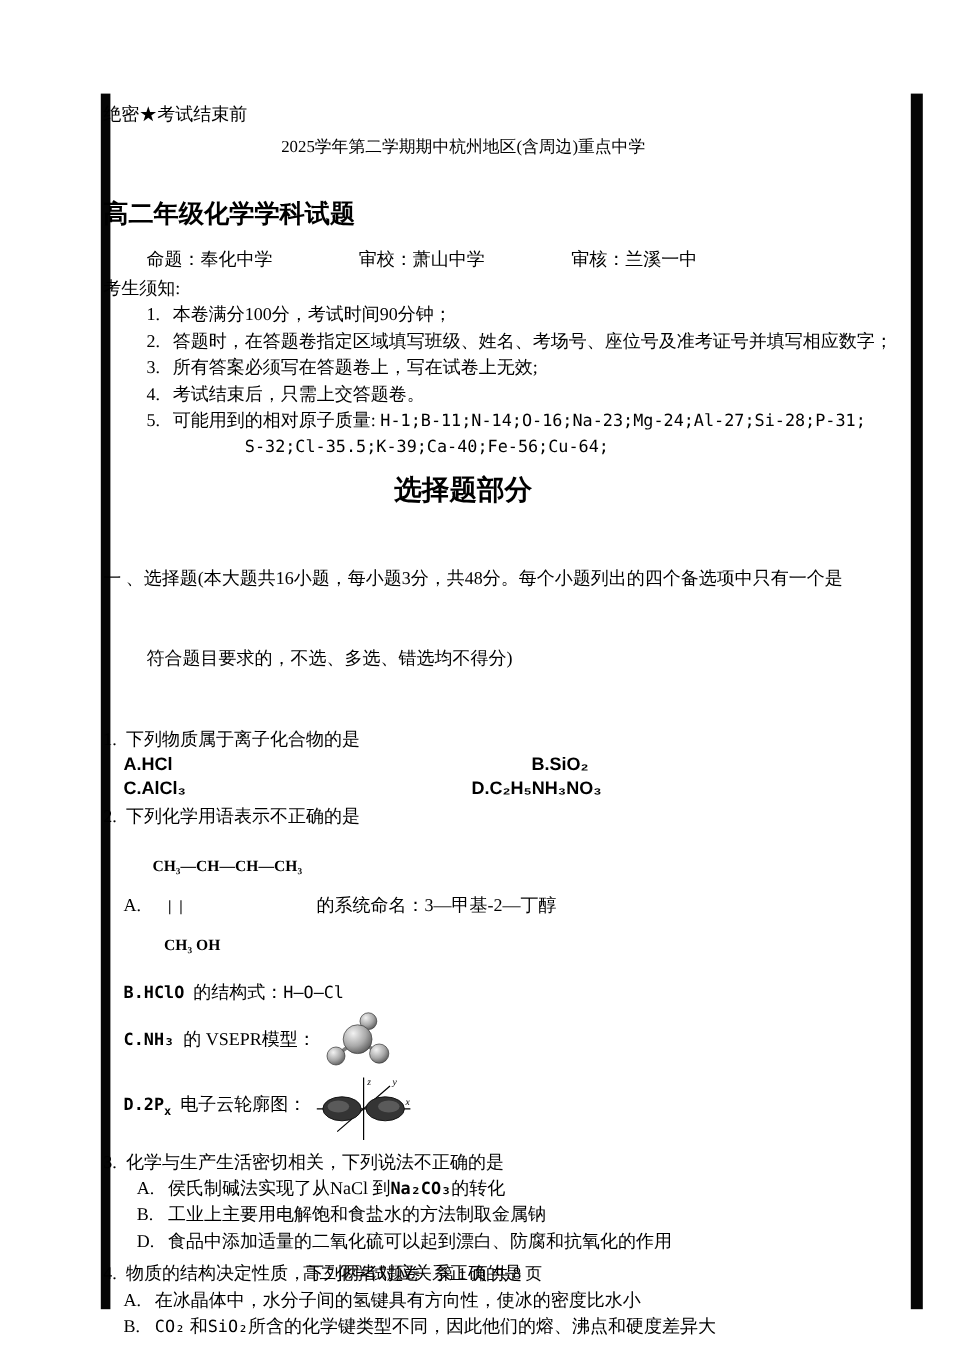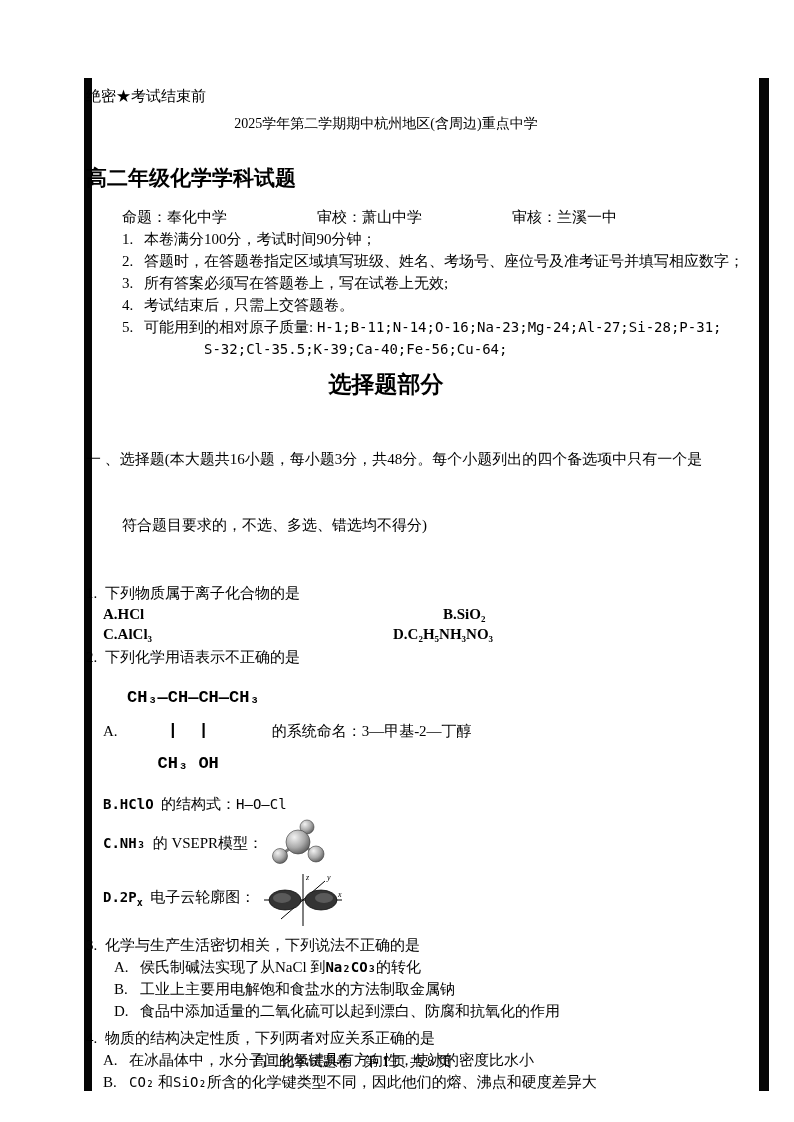--- a/index.html
+++ b/index.html
@@ -7,53 +7,53 @@
 
   .scan-bar{position:absolute;background:#050505}
   .scan-bar.left{left:84px;top:78px;width:8px;height:1013px}
   .scan-bar.right{left:759px;top:78px;width:10px;height:1013px}
 
   .content{position:absolute;left:86px;top:86px;width:655px;font-size:15px;line-height:22px}
 
   .security{font-size:15px;line-height:20px}
   .title{margin:4px 55px 0 0;text-align:center;font-size:14px;font-weight:400;line-height:28px}
   .subtitle{margin:26px 55px 0 0;text-align:left;font-size:21px;font-weight:700;line-height:28px}
-  .meta{margin-top:14px;padding-left:36px;display:flex;gap:90px;white-space:pre}
+  .meta{margin-top:14px;padding-left:36px;display:flex;gap:72px;white-space:pre}
   .notice-title{margin-top:2px}
   .notice-item{padding-left:36px;white-space:pre}
   .notice-item .n{display:inline-block;width:22px}
   .masses2{margin-left:118px;white-space:pre}
 
   .mono{font-family:"DejaVu Sans Mono","Liberation Mono",monospace;font-size:14px}
   .bold{font-weight:700}
   .sub{font-size:10px;vertical-align:sub}
 
   .section-title{margin:10px 55px 4px 0;text-align:center;font-size:23px;font-weight:700;line-height:30px}
   .intro{white-space:pre}
   .intro .l2{padding-left:36px}
 
   .question{margin-top:2px}
   .q-stem{white-space:pre}
   .q-num{display:inline-block;width:19px}
 
   .q1-row{display:flex;padding-left:17px}
   .q1-row.r1 .c1{display:inline-block;width:340px}
   .q1-row.r2 .c1{display:inline-block;width:290px}
-  .mopt{font-family:Liberation Serif, serif;font-weight:700;font-size:15px;line-height:20px;white-space:pre}
+  .mopt{font-family:Liberation Sans, sans-serif;font-weight:700;font-size:15px;line-height:20px;white-space:pre}
 
   .opt{padding-left:17px;white-space:pre}
   .opt .opt-label{display:inline-block;width:26px}
   #q3 .opt{padding-left:28px}
   #q3,#q4,#q5{margin-top:5px}
 
   .q2row{padding-left:17px;display:flex;align-items:center;white-space:pre}
   .q2row .opt-label{display:inline-block;width:22px}
   .q2row.qc{margin-top:4px}
   .q2row.qd{margin-top:4px}
-  .formula{font-family:Liberation Mono, monospace;font-size:17px;line-height:11px;white-space:pre;margin:2px 12px 2px 2px;font-weight:700}
+  .formula{font-family:Liberation Serif, serif;font-size:13px;line-height:11px;white-space:pre;margin:2px 12px 2px 2px;font-weight:700}
   .formula div{white-space:pre}
   .mol-img{margin-left:6px}
 
   .footer{position:absolute;left:0;top:1053px;width:704px;text-align:center;font-size:14px}
 </style>
 </head>
 <body>
 
 <div class="page">
   <div class="scan-bar left"></div>
@@ -63,20 +63,21 @@
     <div class="security">绝密★考试结束前</div>
     <div class="title">2025学年第二学期期中杭州地区(含周边)重点中学</div>
     <div class="subtitle">高二年级化学学科试题</div>
 
     <div class="meta">
       <span>命题：奉化中学</span>
       <span>审校：萧山中学</span>
       <span>审核：兰溪一中</span>
     </div>
 
+    <div class="notice-title">考生须知:</div>
     <div class="notice-item"><span class="n">1.</span><span><span>本卷满分100分，考试时间90分钟；</span></span></div>
     <div class="notice-item"><span class="n">2.</span><span><span>答题时，在答题卷指定区域填写班级、姓名、考场号、座位号及准考证号并填写相应数字；</span></span></div>
     <div class="notice-item"><span class="n">3.</span><span><span>所有答案必须写在答题卷上，写在试卷上无效;</span></span></div>
     <div class="notice-item"><span class="n">4.</span><span><span>考试结束后，只需上交答题卷。</span></span></div>
     <div class="notice-item"><span class="n">5.</span><span><span>可能用到的相对原子质量: </span><span class="mono">H-1;B-11;N-14;O-16;Na-23;Mg-24;Al-27;Si-28;P-31;</span></span></div>
     <div class="masses2 mono">S-32;Cl-35.5;K-39;Ca-40;Fe-56;Cu-64;</div>
 
     <div class="section-title">选择题部分</div>
     <div class="intro">
       <div>一 、选择题(本大题共16小题，每小题3分，共48分。每个小题列出的四个备选项中只有一个是</div>

